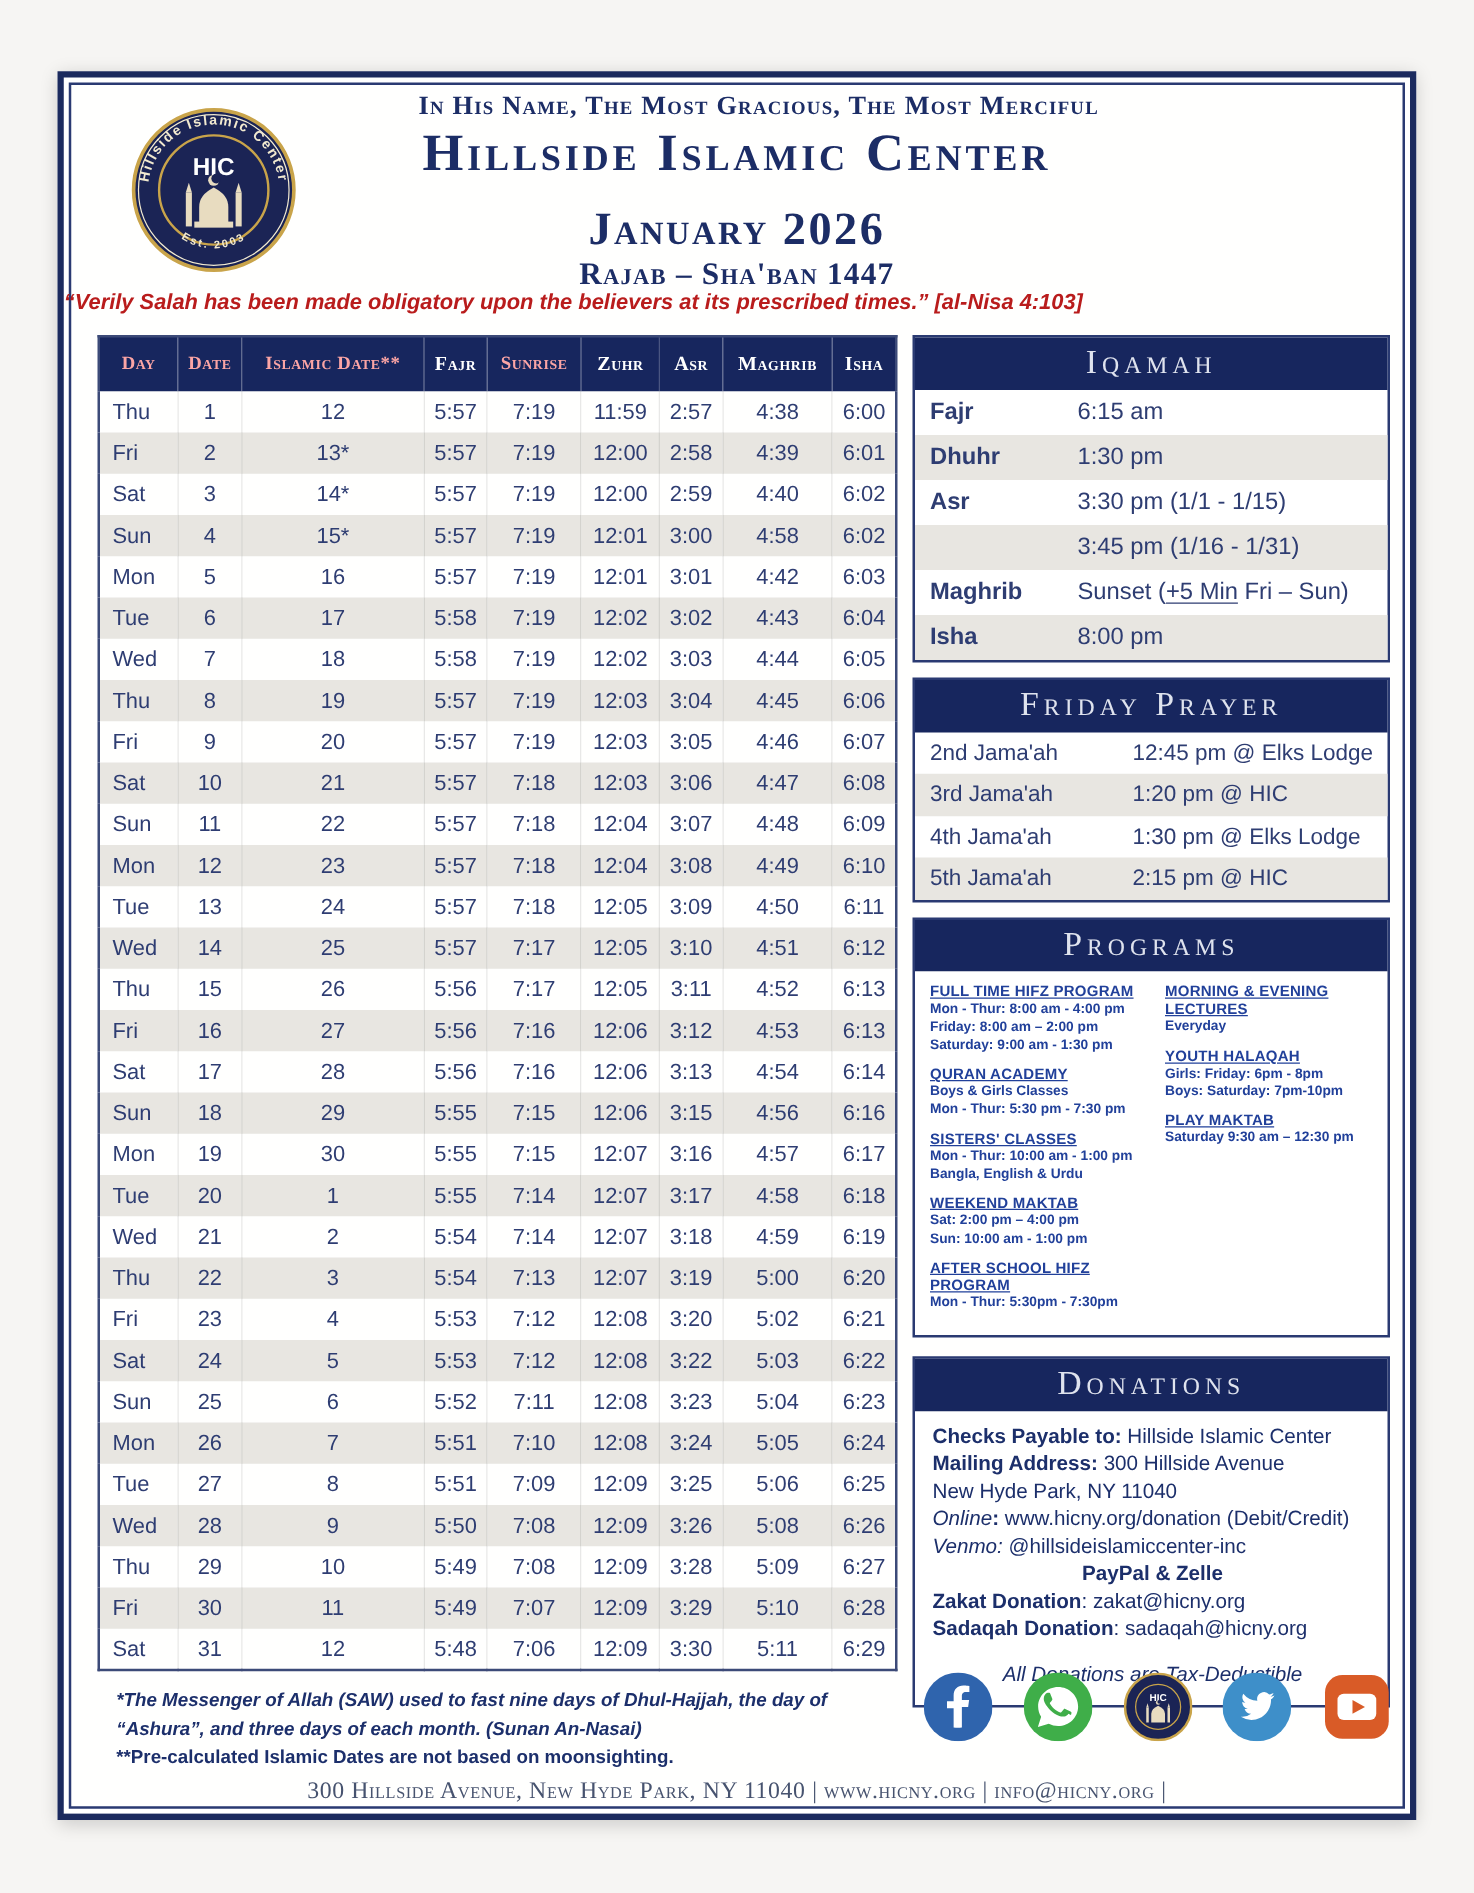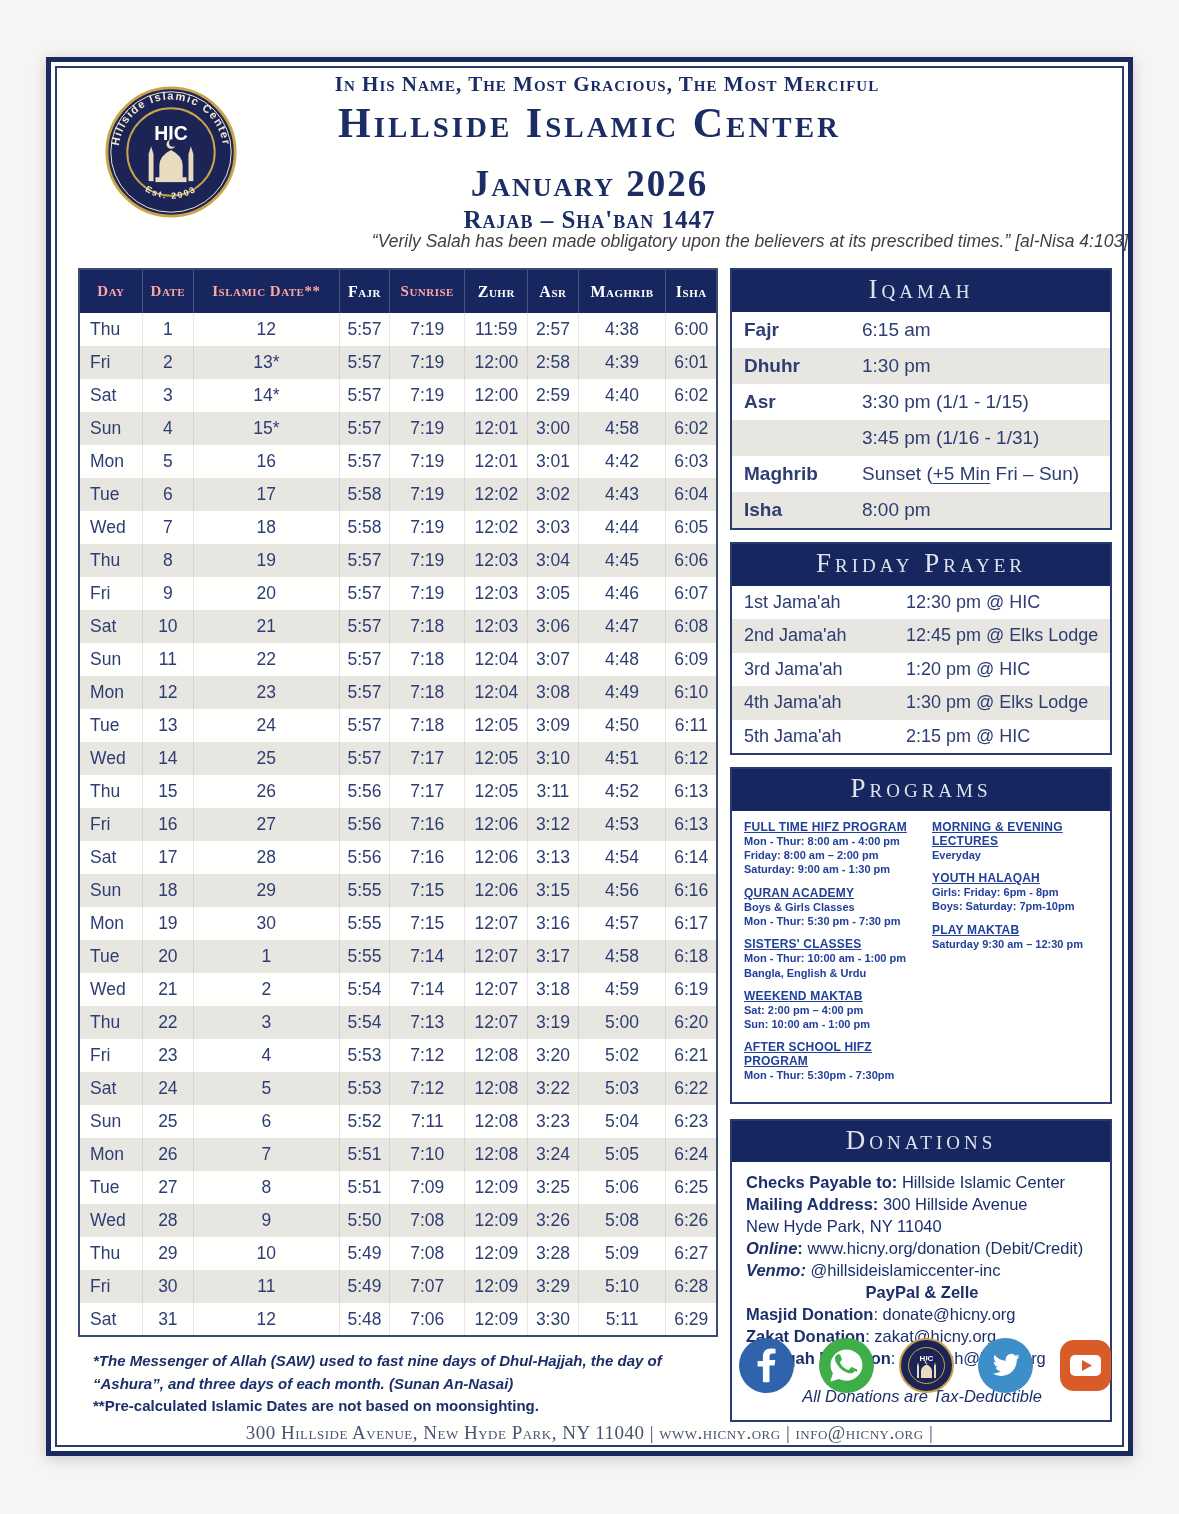--- a/index.html
+++ b/index.html
@@ -17,22 +17,22 @@
     box-shadow: inset 0 0 0 4px #ffffff, inset 0 0 0 6px #2a3a72, 0 3px 14px rgba(0,0,0,0.18);
   }
   
   .logo-wrap { position:absolute; left:52px; top:22px; width:136px; height:136px; }
   .header-text { position:absolute; left:0; right:0; top:10px; text-align:center;
     font-family:"Liberation Serif", serif; color:#1c2d66; }
   .invocation { font-variant:small-caps; font-weight:bold; font-size:21px; letter-spacing:1px;margin-left:35px; }
   .org-name   { font-variant:small-caps; font-size:42px; font-weight:600; letter-spacing:3px; line-height:1.05; margin-top:4px;}
   .month-year { font-variant:small-caps; font-size:37px; font-weight:600; letter-spacing:2px; line-height:1.05; margin-top:20px;}
   .hijri      { font-variant:small-caps; font-size:25px; font-weight:600; letter-spacing:1px; margin-top:2px;}
-  .quote { position:absolute; left:0; right:0; top:169px; text-align:right;
-    font-style:italic; font-weight:normal; font-size:17.5px; color:#404040; }
+  .quote { position:absolute; left:0; right:0; top:169px; text-align:left;
+    font-style:italic; font-weight:bold; font-size:17.5px; color:#b91c1c; }
   
   .columns { position:absolute; left:27px; top:206px; width:1034px; display:flex; gap:12px; }
   
   table.ptable { border-collapse:collapse; width:640px; border:2px solid #3c4a78; height:1067px; }
   table.ptable th {
     background:#17265e; color:#fca5a5; font-family:"Liberation Serif", serif;
     font-variant:small-caps; font-weight:bold; font-size:15px; letter-spacing:0.5px;
     padding:4px 2px; border-right:1px solid rgba(255,255,255,0.22); line-height:1.1; height:44px;
   }
   table.ptable th.strong { color:#ffffff; font-size:16px; }
@@ -67,21 +67,21 @@
   .prog-col { flex:1; }
   .prog-col.right { flex:0 0 168px; }
   .prog-item { margin-bottom:9px; color:#21409a; }
   .prog-item .ptitle { font-weight:bold; font-size:12px; text-decoration:underline; letter-spacing:0.2px; }
   .prog-item .pline  { font-weight:bold; font-size:11px; line-height:1.3; }
   
   .donations-body { padding:10px 12px 12px 14px; color:#1c2f6b; font-size:16.5px; line-height:1.33; min-height:222px; }
   .don-line.center { text-align:center; }
   .don-line.gap { margin-top:16px; }
   .don-line .b  { font-weight:bold; }
-  .don-line .bi { font-weight:bold; font-style:italic;margin-top:33px; }
+  .don-line .bi { font-weight:normal; font-style:italic;margin-top:33px; }
   .don-line .i  { font-style:italic; }
   
   .notes { position:absolute; left:42px; top:1288px; width:630px; color:#1c2f6b; font-size:15px; line-height:1.5; font-weight:bold; }
   .notes .n-italic { font-style:italic; }
   .social { position:absolute; left:688px; top:1276px; width:374px; display:flex; justify-content:space-between; align-items:center; }
   .social .sicon { width:55px; height:55px; }
   .address { position:absolute; left:0; right:0; top:1360px; text-align:center;
     font-family:"Liberation Serif", serif; font-variant:small-caps; font-size:19px;
     letter-spacing:0.5px; color:#47536f; }
 </style>
@@ -519,24 +519,20 @@
               <span class="lbl">Isha</span>
               <span class="val">8:00 pm</span>
             </div>
           </div>
       </section>
 
       <section class="panel friday">
         <div class="panel-header">Friday Prayer</div>
         <div class="panel-body">
             <div class="friday-row">
-              <span class="lbl">1st Jama'ah</span>
-              <span class="val">12:30 pm @ HIC</span>
-            </div>
-            <div class="friday-row">
               <span class="lbl">2nd Jama'ah</span>
               <span class="val">12:45 pm @ Elks Lodge</span>
             </div>
             <div class="friday-row">
               <span class="lbl">3rd Jama'ah</span>
               <span class="val">1:20 pm @ HIC</span>
             </div>
             <div class="friday-row">
               <span class="lbl">4th Jama'ah</span>
               <span class="val">1:30 pm @ Elks Lodge</span>
@@ -598,21 +594,20 @@
 
       <section class="panel donations">
         <div class="panel-header">Donations</div>
         <div class="donations-body">
             <div class="don-line"><span class="b">Checks Payable to:</span><span> Hillside Islamic Center</span></div>
             <div class="don-line"><span class="b">Mailing Address:</span><span> 300 Hillside Avenue</span></div>
             <div class="don-line"><span>New Hyde Park, NY 11040</span></div>
             <div class="don-line"><span class="bi">Online</span><span class="b">:</span><span> www.hicny.org/donation (Debit/Credit)</span></div>
             <div class="don-line"><span class="bi">Venmo:</span><span> @hillsideislamiccenter-inc</span></div>
             <div class="don-line center"><span class="b">PayPal &amp; Zelle</span></div>
-            <div class="don-line"><span class="b">Masjid Donation</span><span>: donate@hicny.org</span></div>
             <div class="don-line"><span class="b">Zakat Donation</span><span>: zakat@hicny.org</span></div>
             <div class="don-line"><span class="b">Sadaqah Donation</span><span>: sadaqah@hicny.org</span></div>
             <div class="don-line center gap"><span class="i">All Donations are Tax-Deductible</span></div>
           </div>
       </section>
     </aside>
   </div>
 
   <div class="notes">
       <div class="n-italic">*The Messenger of Allah (SAW) used to fast nine days of Dhul-Hajjah, the day of “Ashura”, and three days of each month. (Sunan An-Nasai)</div>

